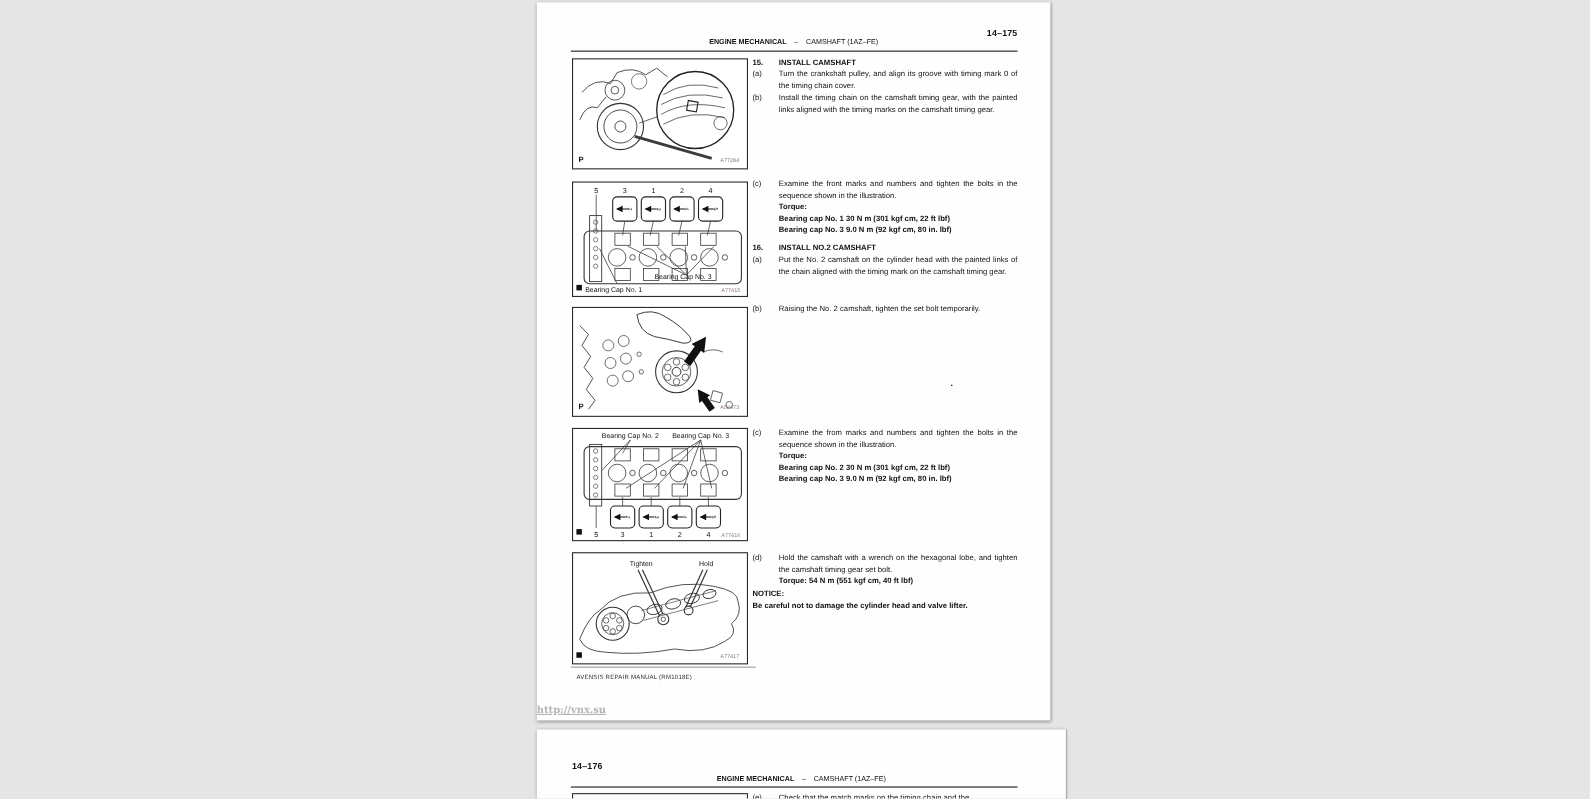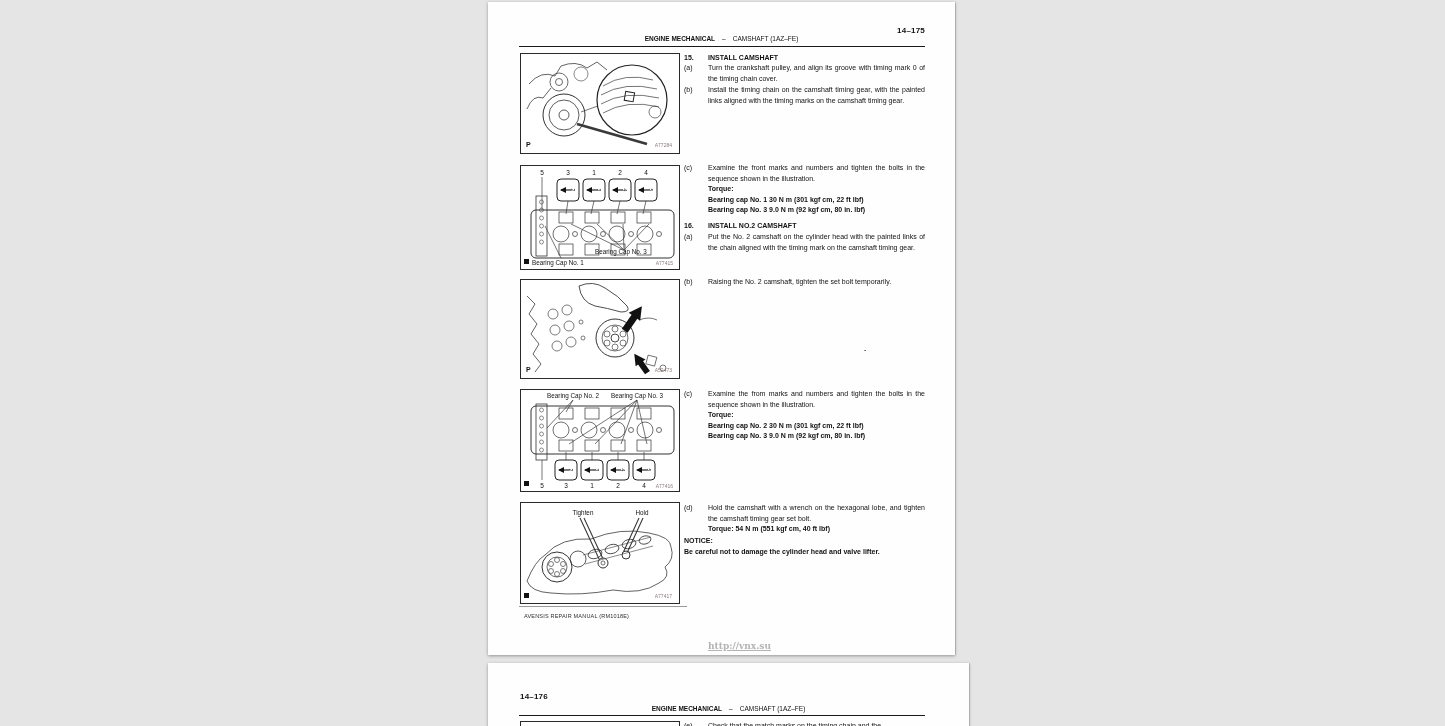--- a/index.html
+++ b/index.html
@@ -28,23 +28,23 @@
   .block{position:absolute;left:196px;width:241px;font-size:7px;line-height:10.6px;}
   .block .num{position:absolute;left:0;top:0;}
   .block .bt{margin-left:24px;text-align:justify;}
   .bold{font-weight:bold;}
   .stray-dot{position:absolute;left:376px;top:342px;font-size:8px;font-weight:bold;}
   .fig{position:absolute;left:32px;width:158px;border:1px solid #2a2a2a;background:#fff;}
   .fig svg{display:block;}
   .footrule{position:absolute;left:31px;top:604px;width:168px;height:1px;background:#9a9a9a;}
   .footer{position:absolute;left:36px;top:611px;font-size:5.5px;color:#2f2f2f;letter-spacing:.2px;}
   .watermark{
-    position:absolute;left:0;width:100%;top:639px;text-align:center;
+    position:absolute;left:0;width:100%;top:639px;text-align:left;
     font-family:"DejaVu Serif", serif;font-size:9px;font-weight:bold;
-    color:#b4b4b4;text-decoration:underline;margin-left:18px;
+    color:#b4b4b4;text-decoration:underline;
   }
   
   .ft{font-size:6.3px;fill:#111;}
   .fn{font-size:6.5px;fill:#111;}
   .fd{font-size:5px;fill:#111;}
   .fp{font-size:7px;font-weight:bold;fill:#111;}
   .fcode{font-size:5px;fill:#8e7b7b;}
   line,path.ln{stroke:#3a3a3a;}
 </style>
 </head>

